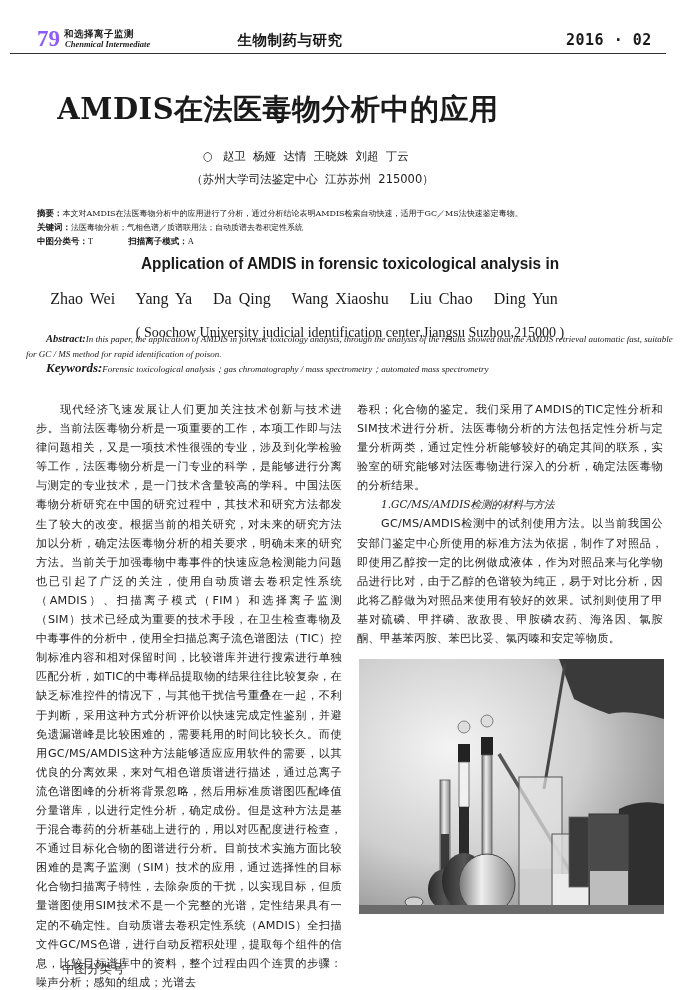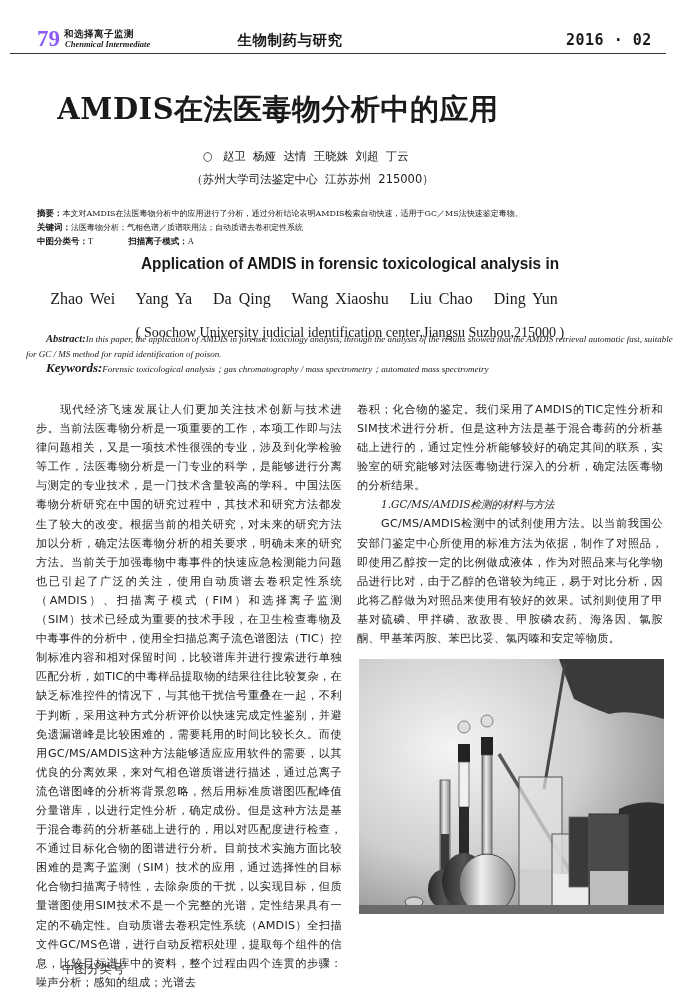--- a/index.html
+++ b/index.html
@@ -91,21 +91,21 @@
 </div>
 <div class="abs en-kw">
   <b>Keywords:</b><span>Forensic toxicological analysis；gas chromatography / mass spectrometry；automated mass spectrometry</span>
 </div>
 
 <div class="abs col col-left">
   <p class="para">现代经济飞速发展让人们更加关注技术创新与技术进步。当前法医毒物分析是一项重要的工作，本项工作即与法律问题相关，又是一项技术性很强的专业，涉及到化学检验等工作，法医毒物分析是一门专业的科学，是能够进行分离与测定的专业技术，是一门技术含量较高的学科。中国法医毒物分析研究在中国的研究过程中，其技术和研究方法都发生了较大的改变。根据当前的相关研究，对未来的研究方法加以分析，确定法医毒物分析的相关要求，明确未来的研究方法。当前关于加强毒物中毒事件的快速应急检测能力问题也已引起了广泛的关注，使用自动质谱去卷积定性系统（AMDIS）、扫描离子模式（FIM）和选择离子监测（SIM）技术已经成为重要的技术手段，在卫生检查毒物及中毒事件的分析中，使用全扫描总离子流色谱图法（TIC）控制标准内容和相对保留时间，比较谱库并进行搜索进行单独匹配分析，如TIC的中毒样品提取物的结果往往比较复杂，在缺乏标准控件的情况下，与其他干扰信号重叠在一起，不利于判断，采用这种方式分析评价以快速完成定性鉴别，并避免遗漏谱峰是比较困难的，需要耗用的时间比较长久。而使用GC/MS/AMDIS这种方法能够适应应用软件的需要，以其优良的分离效果，来对气相色谱质谱进行描述，通过总离子流色谱图峰的分析将背景忽略，然后用标准质谱图匹配峰值分量谱库，以进行定性分析，确定成份。但是这种方法是基于混合毒药的分析基础上进行的，用以对匹配度进行检查，不通过目标化合物的图谱进行分析。目前技术实施方面比较困难的是离子监测（SIM）技术的应用，通过选择性的目标化合物扫描离子特性，去除杂质的干扰，以实现目标，但质量谱图使用SIM技术不是一个完整的光谱，定性结果具有一定的不确定性。自动质谱去卷积定性系统（AMDIS）全扫描文件GC/MS色谱，进行自动反褶积处理，提取每个组件的信息，比较目标谱库中的资料，整个过程由四个连贯的步骤：噪声分析；感知的组成；光谱去</p>
 </div>
 
 <div class="abs col col-right">
-  <p class="para noindent">卷积；化合物的鉴定。我们采用了AMDIS的TIC定性分析和SIM技术进行分析。但是这种方法是基于混合毒药的分析基础上进行的，通过定性分析能够较好的确定其间的联系，实验室的研究能够对法医毒物进行深入的分析，确定法医毒物的分析结果。</p>
+  <p class="para noindent">卷积；化合物的鉴定。我们采用了AMDIS的TIC定性分析和SIM技术进行分析。法医毒物分析的方法包括定性分析与定量分析两类，通过定性分析能够较好的确定其间的联系，实验室的研究能够对法医毒物进行深入的分析，确定法医毒物的分析结果。</p>
   <div class="h2">1.GC/MS/AMDIS检测的材料与方法</div>
   <p class="para">GC/MS/AMDIS检测中的试剂使用方法。以当前我国公安部门鉴定中心所使用的标准方法为依据，制作了对照品，即使用乙醇按一定的比例做成液体，作为对照品来与化学物品进行比对，由于乙醇的色谱较为纯正，易于对比分析，因此将乙醇做为对照品来使用有较好的效果。试剂则使用了甲基对硫磷、甲拌磷、敌敌畏、甲胺磷农药、海洛因、氯胺酮、甲基苯丙胺、苯巴比妥、氯丙嗪和安定等物质。</p>
 </div>
 
 <div class="abs photo">
   <svg width="305" height="255" viewBox="0 0 305 255" xmlns="http://www.w3.org/2000/svg">
     <defs>
       <radialGradient id="bg" cx="0.3" cy="0.35" r="0.8">
         <stop offset="0" stop-color="#f4f4f4"></stop>
         <stop offset="0.55" stop-color="#cfcfcf"></stop>

